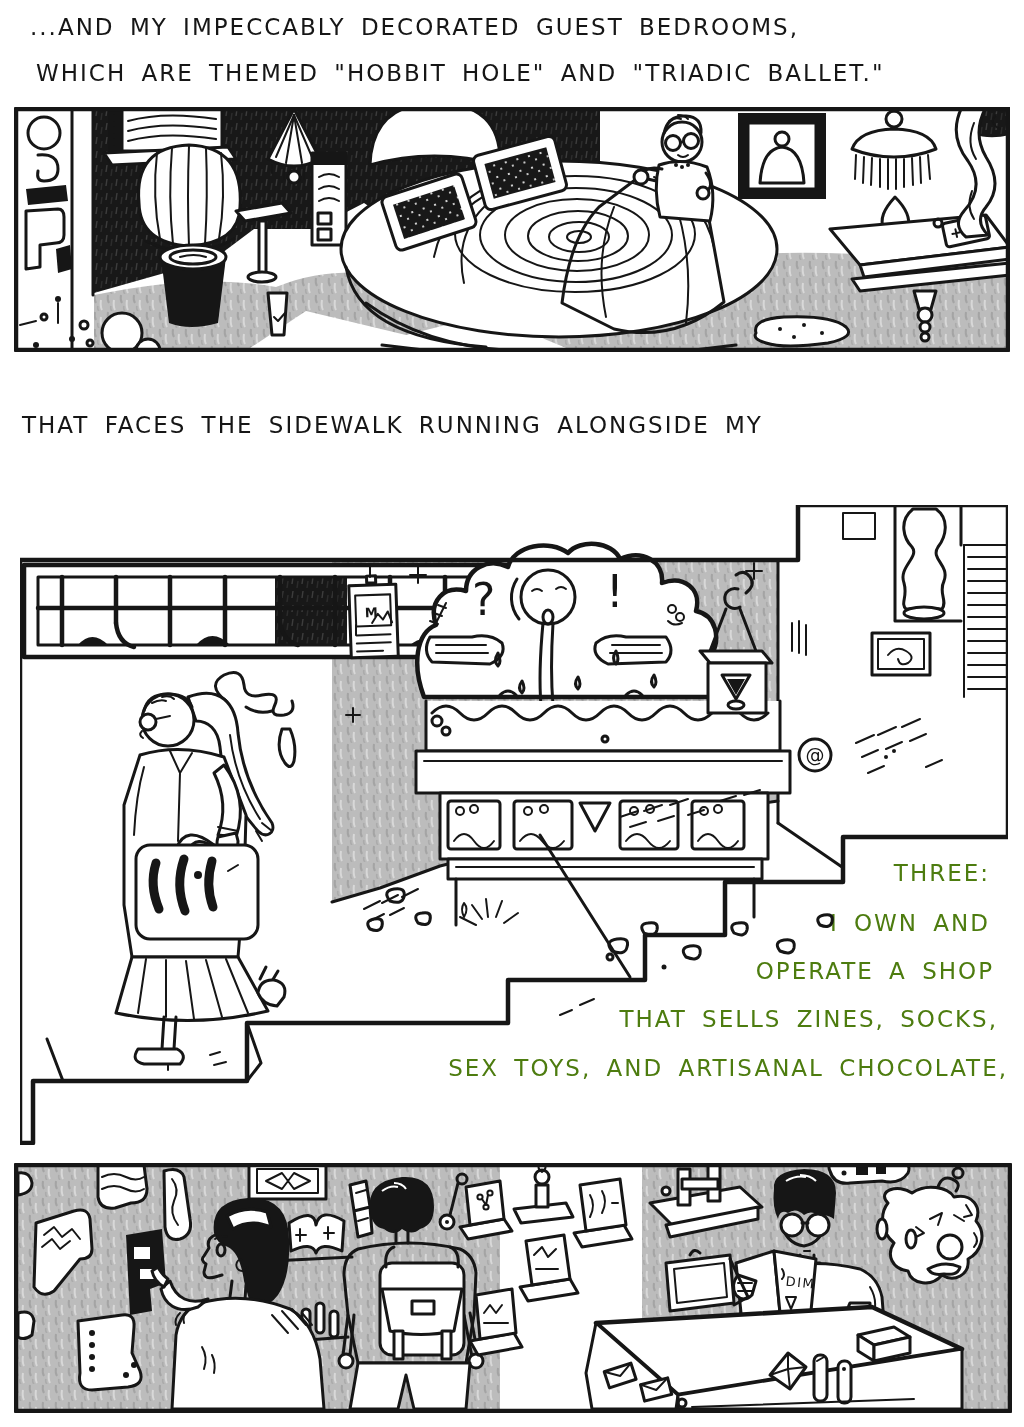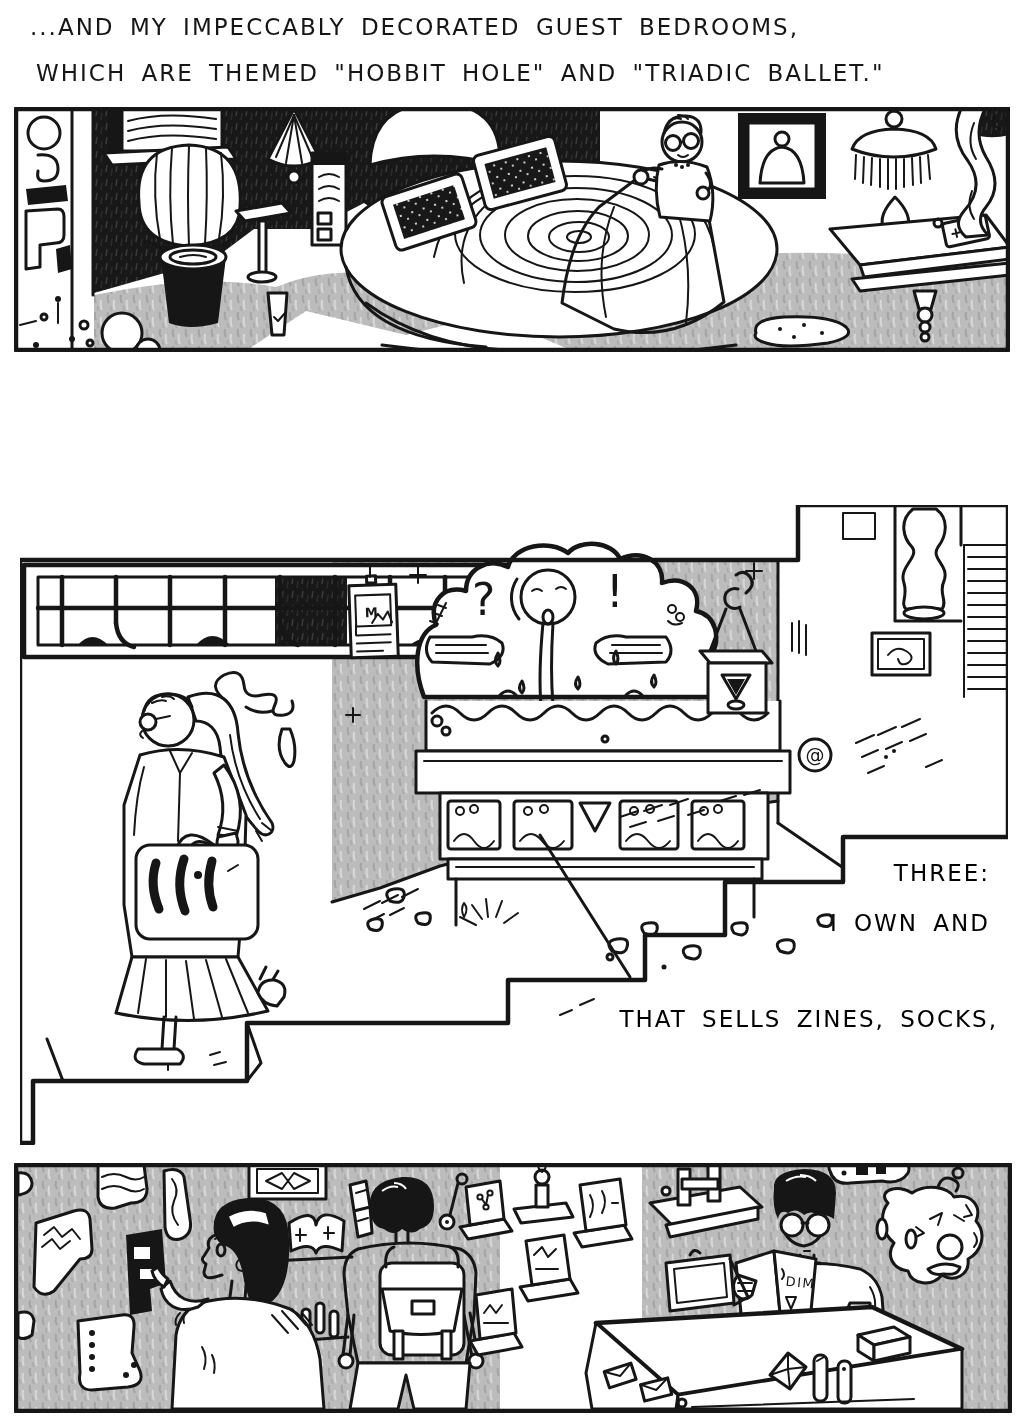--- a/index.html
+++ b/index.html
@@ -1,42 +1,45 @@
 <!DOCTYPE html>
 <html><head>
 <meta charset="utf-8">
 <style>
   html,body{margin:0;padding:0;background:#ffffff;}
   #page{position:relative;width:1024px;height:1427px;background:#ffffff;overflow:hidden;
         font-family:"DejaVu Sans",sans-serif;color:#161616;}
   .cap{position:absolute;white-space:nowrap;font-size:23px;font-weight:500;
        letter-spacing:2px;word-spacing:6px;color:#161616;}
   .capr{position:absolute;white-space:nowrap;font-size:23px;font-weight:500;
-        letter-spacing:2px;word-spacing:6px;color:#000000;text-align:right;}
+        letter-spacing:2px;word-spacing:6px;color:#4d7c0f;text-align:right;}
   svg{position:absolute;display:block;}
   .k{fill:none;stroke:#161616;stroke-width:3;stroke-linecap:round;stroke-linejoin:round;}
   .k2{stroke-width:2;}
   .k4{stroke-width:4.5;}
   .wf{fill:#ffffff;}
   .bf{fill:#161616;stroke:none;}
   .gf{fill:url(#pgray);stroke:none;}
   svg text{font-family:"DejaVu Sans",sans-serif;fill:#161616;}
 </style>
 </head>
 <body>
 
 <div id="page">
 
   <div class="cap" style="left:30px;top:14px">...AND MY IMPECCABLY DECORATED GUEST BEDROOMS,</div>
   <div class="cap" style="left:36px;top:60px">WHICH ARE THEMED "HOBBIT HOLE" AND "TRIADIC BALLET."</div>
 
+  <div class="cap" style="left:22px;top:412px">THAT FACES THE SIDEWALK RUNNING ALONGSIDE MY</div>
 
   <div class="capr" style="right:34px;top:860px">THREE:</div>
   <div class="capr" style="right:34px;top:910px">I OWN AND</div>
+  <div class="capr" style="right:30px;top:958px">OPERATE A SHOP</div>
   <div class="capr" style="right:26px;top:1006px">THAT SELLS ZINES, SOCKS,</div>
+  <div class="capr" style="right:16px;top:1055px">SEX TOYS, AND ARTISANAL CHOCOLATE,</div>
 
   <svg style="left:14px;top:107px" width="996" height="245" viewBox="0 0 996 245" role="img" aria-label="Guest bedroom: a person spreads a striped sheet over a round bed with a spiral quilt; striped armchair, black planter, pendant lamp, framed portrait, fringed table lamp.">
     <defs>
       <pattern id="pgray" width="13" height="17" patternUnits="userSpaceOnUse">
         <rect width="13" height="17" fill="#bcbcbc"></rect>
         <path d="M3,1 Q2,6 4,9" stroke="#a4a4a4" stroke-width="2" fill="none"></path>
         <path d="M9,6 Q8,12 10,16" stroke="#d8d8d8" stroke-width="2" fill="none"></path>
         <path d="M6,12 Q5,15 7,17" stroke="#ababab" stroke-width="1.6" fill="none"></path>
       </pattern>
       <pattern id="pblk" width="10" height="14" patternUnits="userSpaceOnUse">

